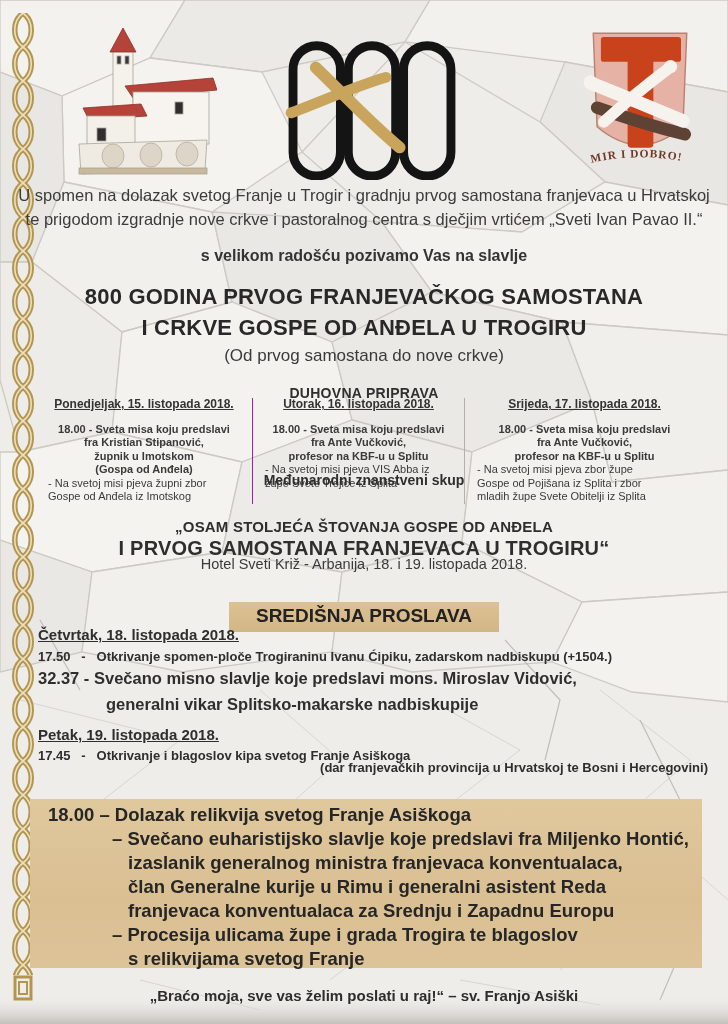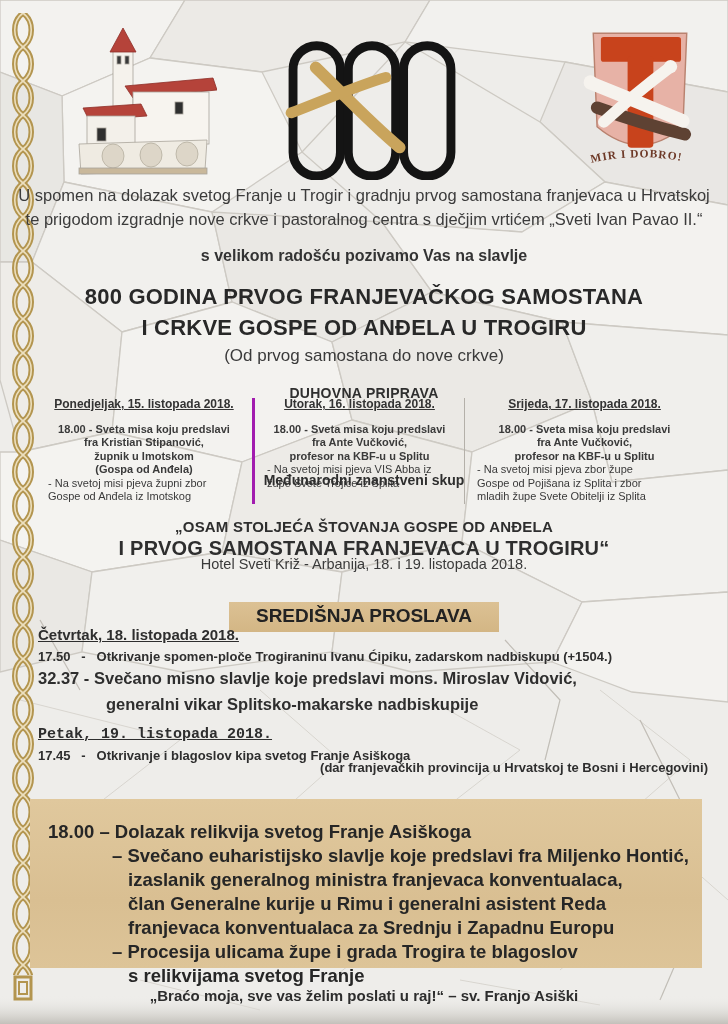--- a/index.html
+++ b/index.html
@@ -15,21 +15,21 @@
   .centered { left:0; right:0; text-align:center; }
   .intro { top:183px; font-size:16.5px; line-height:24px; color:#3b3b3b; }
   .invitation { top:247px; font-size:16px; font-weight:bold; color:#333; }
   .title { top:281px; font-size:22px; font-weight:bold; line-height:31px; color:#282828; letter-spacing:.2px; }
   .subtitle { top:346px; font-size:17px; color:#3a3a3a; }
   .prep-heading { top:385px; font-size:14px; font-weight:bold; color:#2f2f2f; letter-spacing:.3px; }
 
   .prep-row { position:absolute; top:398px; left:36px; width:668px; display:flex; }
   .prep-col { padding:0 8px; font-size:11px; line-height:13.5px; color:#3a3a3a; }
   .prep-col.c1 { width:216px; }
-  .prep-col.c2 { width:212px; border-left:3px solid #a21caf; }
+  .prep-col.c2 { width:212px; border-left:1px solid #a21caf; }
   .prep-col.c3 { width:240px; border-left:1px solid #b4b0a9; }
   .prep-date { font-size:12px; font-weight:bold; text-decoration:underline; text-align:center; margin-bottom:11px; color:#333; }
   .mass-line { font-weight:bold; text-align:center; }
   .choir-line { text-align:left; padding-left:4px; }
 
   .symposium-intro { top:472px; font-size:14px; font-weight:bold; }
   .symposium-t1 { top:518px; font-size:15px; font-weight:bold; letter-spacing:.2px; }
   .symposium-t2 { top:537px; font-size:20px; font-weight:bold; letter-spacing:.2px; }
   .symposium-venue { top:556px; font-size:14.5px; color:#3a3a3a; }
 
@@ -42,28 +42,28 @@
 
   .sched { position:absolute; left:38px; right:20px; color:#2e2e2e; }
   .sched-date { font-size:15px; font-weight:bold; text-decoration:underline; }
   .sched-small { font-size:13px; font-weight:bold; white-space:pre-wrap; }
   .sched-big { font-size:16.5px; font-weight:bold; }
   .indent { padding-left:68px; }
   .t-thu-date { top:626px; }
   .t-thu-i1 { top:649px; }
   .t-thu-i2a { top:669px; }
   .t-thu-i2b { top:695px; }
-  .t-fri-date { top:726px;font-family:Liberation Mono, monospace; }
+  .t-fri-date { top:726px; }
   .t-fri-i1a { top:748px; }
   .t-fri-i1b { top:760px;text-align:right; }
 
   .highlight {
     position:absolute; left:30px; top:799px; width:672px; height:169px;
     background:linear-gradient(180deg,#e0c89d,#d9bf92 60%,#ddc498);
-    padding:21px 8px 0 18px;
+    padding:4px 8px 0 18px;
     font-size:18.5px; font-weight:bold; line-height:24px; color:#262626;
   }
   .hl-i1 { margin-left:64px; }
   .hl-i2 { margin-left:80px; }
 
   .quote { top:987px; font-size:15px; font-weight:bold; color:#2d2d2d; }
 </style>
 </head>
 <body>
 

